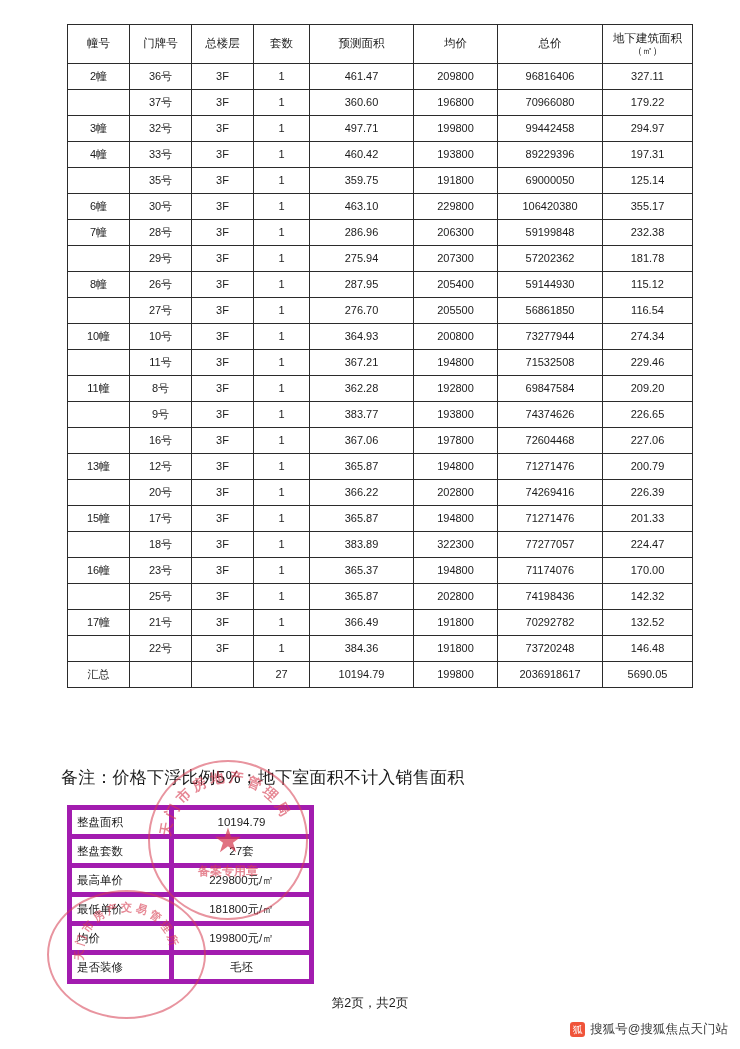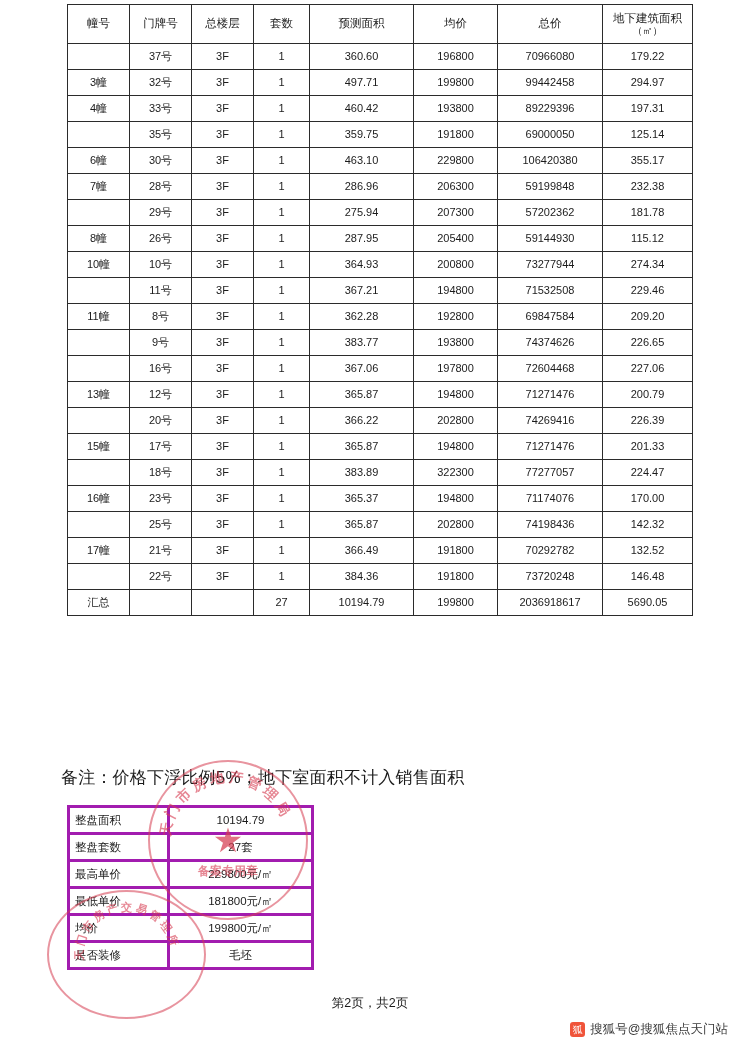--- a/index.html
+++ b/index.html
@@ -17,21 +17,21 @@
   }
   .page {
     position: relative;
     width: 740px;
     height: 1049px;
   }
   
   .main-table-wrap {
     position: absolute;
     left: 67px;
-    top: 4px;
+    top: 24px;
     width: 625px;
   }
   table.main {
     border-collapse: collapse;
     width: 625px;
     table-layout: fixed;
   }
   table.main th, table.main td {
     border: 1px solid #2b2b2b;
     text-align: center;
@@ -76,21 +76,21 @@
     left: 67px;
     top: 805px;
     width: 247px;
   }
   table.summary {
     border-collapse: collapse;
     width: 247px;
     table-layout: fixed;
   }
   table.summary td {
-    border: 3px solid #a21caf;
+    border: 5px solid #a21caf;
     font-size: 11.5px;
     height: 24px;
     padding: 0 4px;
     color: #1b1b1b;
   }
   table.summary td.label {
     width: 88px;
     text-align: left;
     padding-left: 5px;
   }
@@ -223,20 +223,30 @@
           <th>均价</th>
           <th>总价</th>
           <th>
             <span>地下建筑面积</span>
             <span class="th-sub">（㎡）</span>
           </th>
         </tr>
       </thead>
       <tbody>
         <tr>
+          <td>2幢</td>
+          <td>36号</td>
+          <td>3F</td>
+          <td>1</td>
+          <td>461.47</td>
+          <td>209800</td>
+          <td>96816406</td>
+          <td>327.11</td>
+        </tr>
+        <tr>
           <td></td>
           <td>37号</td>
           <td>3F</td>
           <td>1</td>
           <td>360.60</td>
           <td>196800</td>
           <td>70966080</td>
           <td>179.22</td>
         </tr>
         <tr>
@@ -301,20 +311,30 @@
         </tr>
         <tr>
           <td>8幢</td>
           <td>26号</td>
           <td>3F</td>
           <td>1</td>
           <td>287.95</td>
           <td>205400</td>
           <td>59144930</td>
           <td>115.12</td>
+        </tr>
+        <tr>
+          <td></td>
+          <td>27号</td>
+          <td>3F</td>
+          <td>1</td>
+          <td>276.70</td>
+          <td>205500</td>
+          <td>56861850</td>
+          <td>116.54</td>
         </tr>
         <tr>
           <td>10幢</td>
           <td>10号</td>
           <td>3F</td>
           <td>1</td>
           <td>364.93</td>
           <td>200800</td>
           <td>73277944</td>
           <td>274.34</td>

